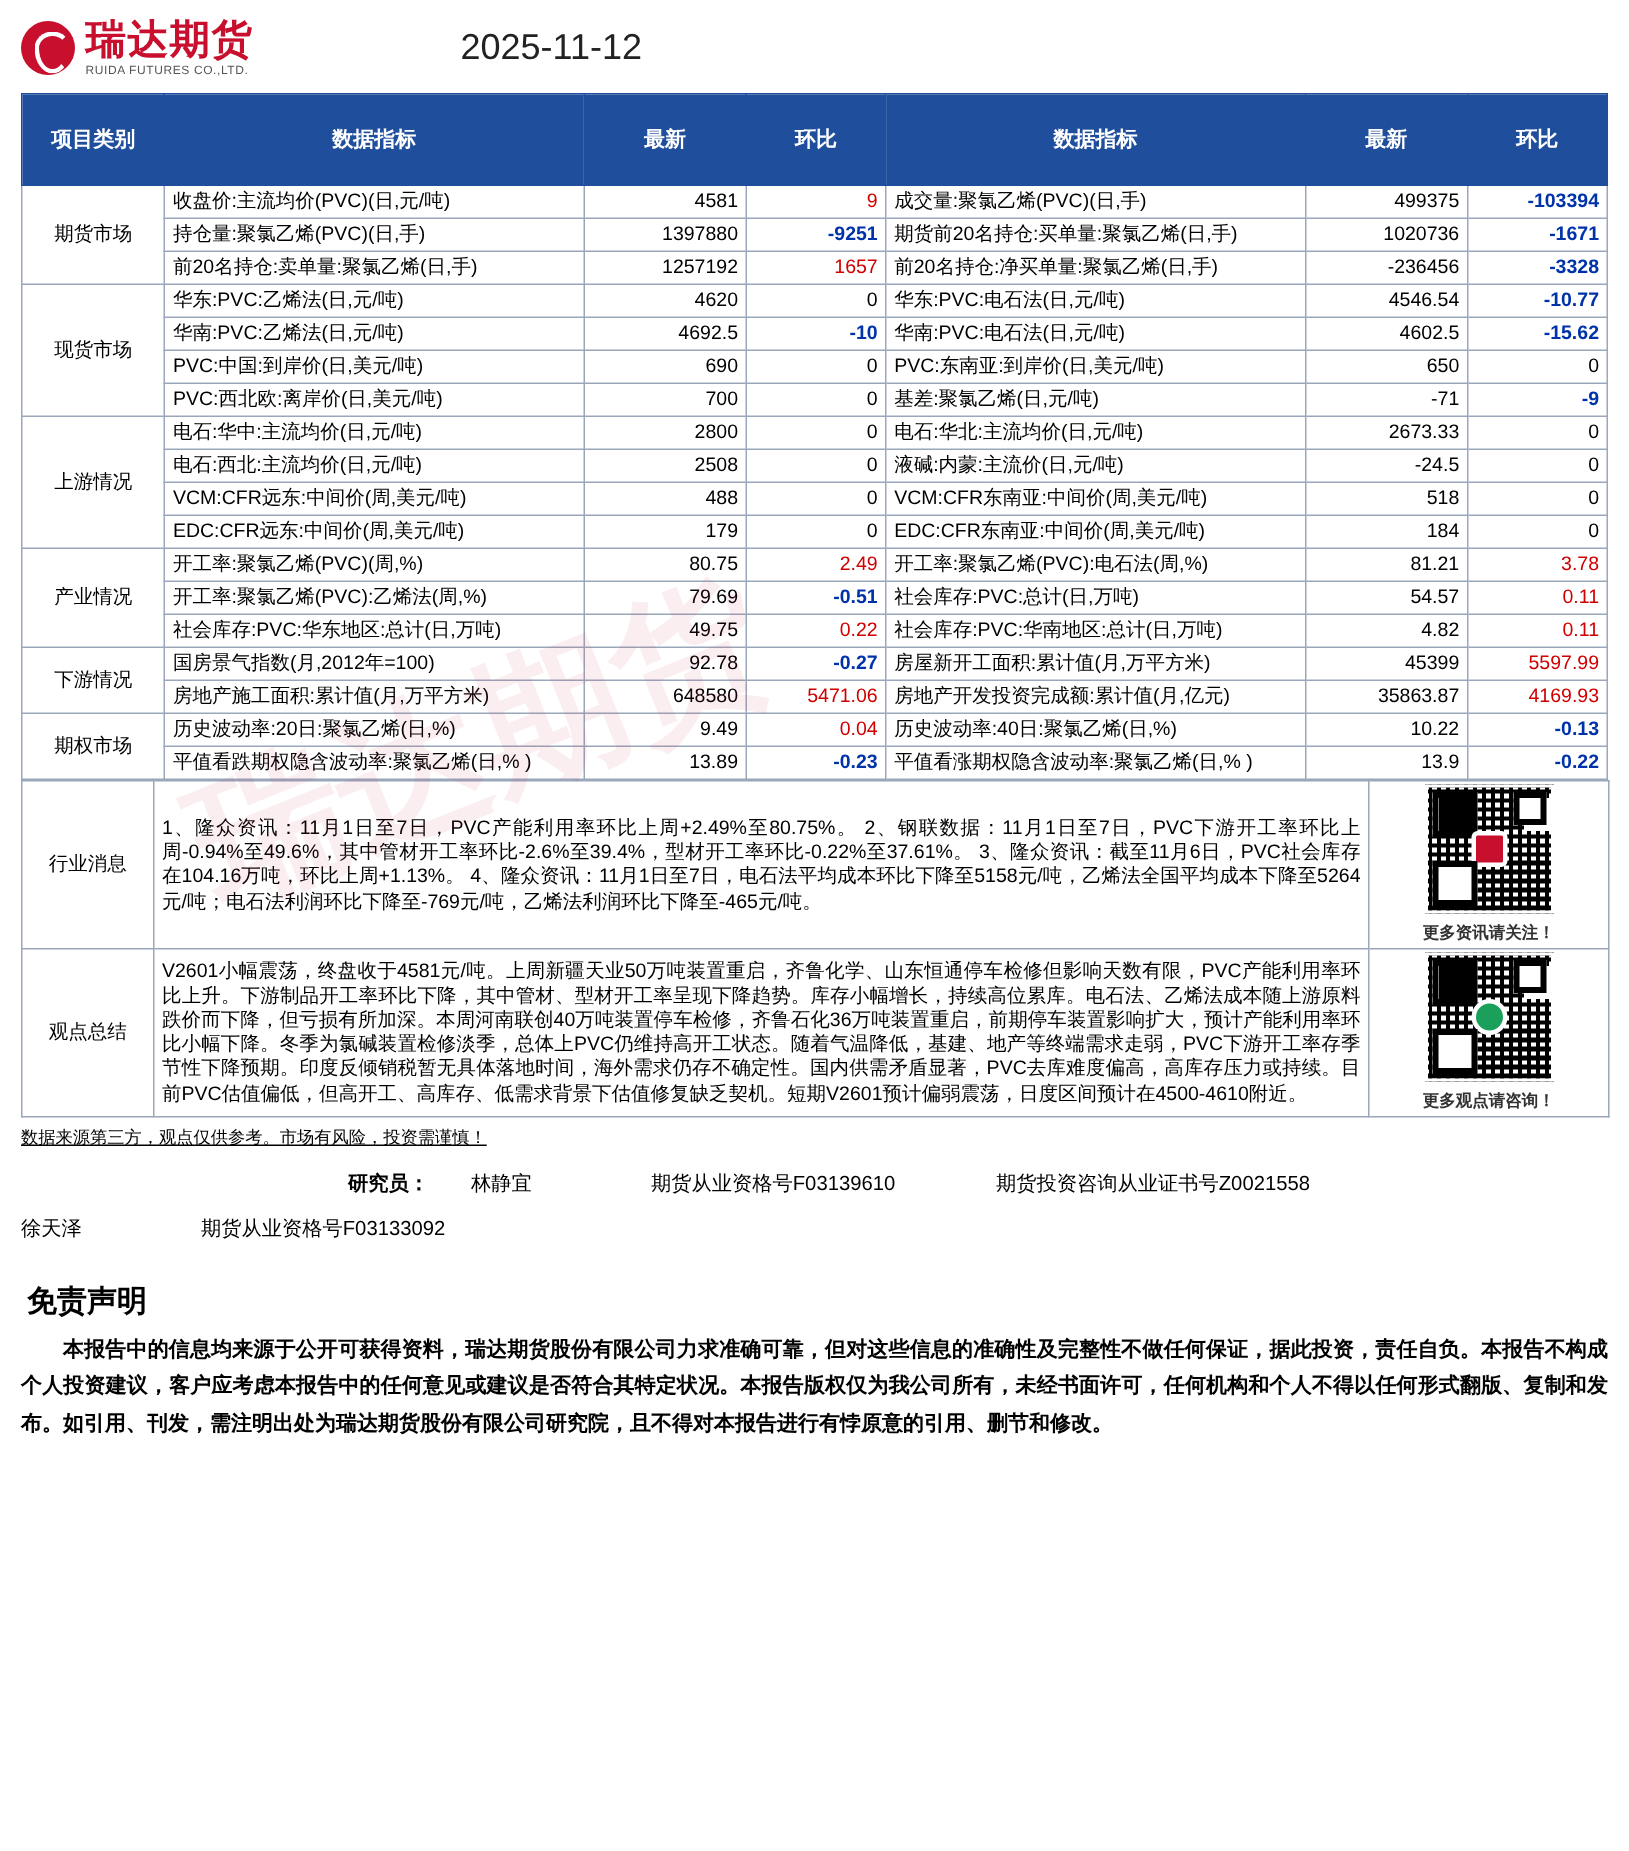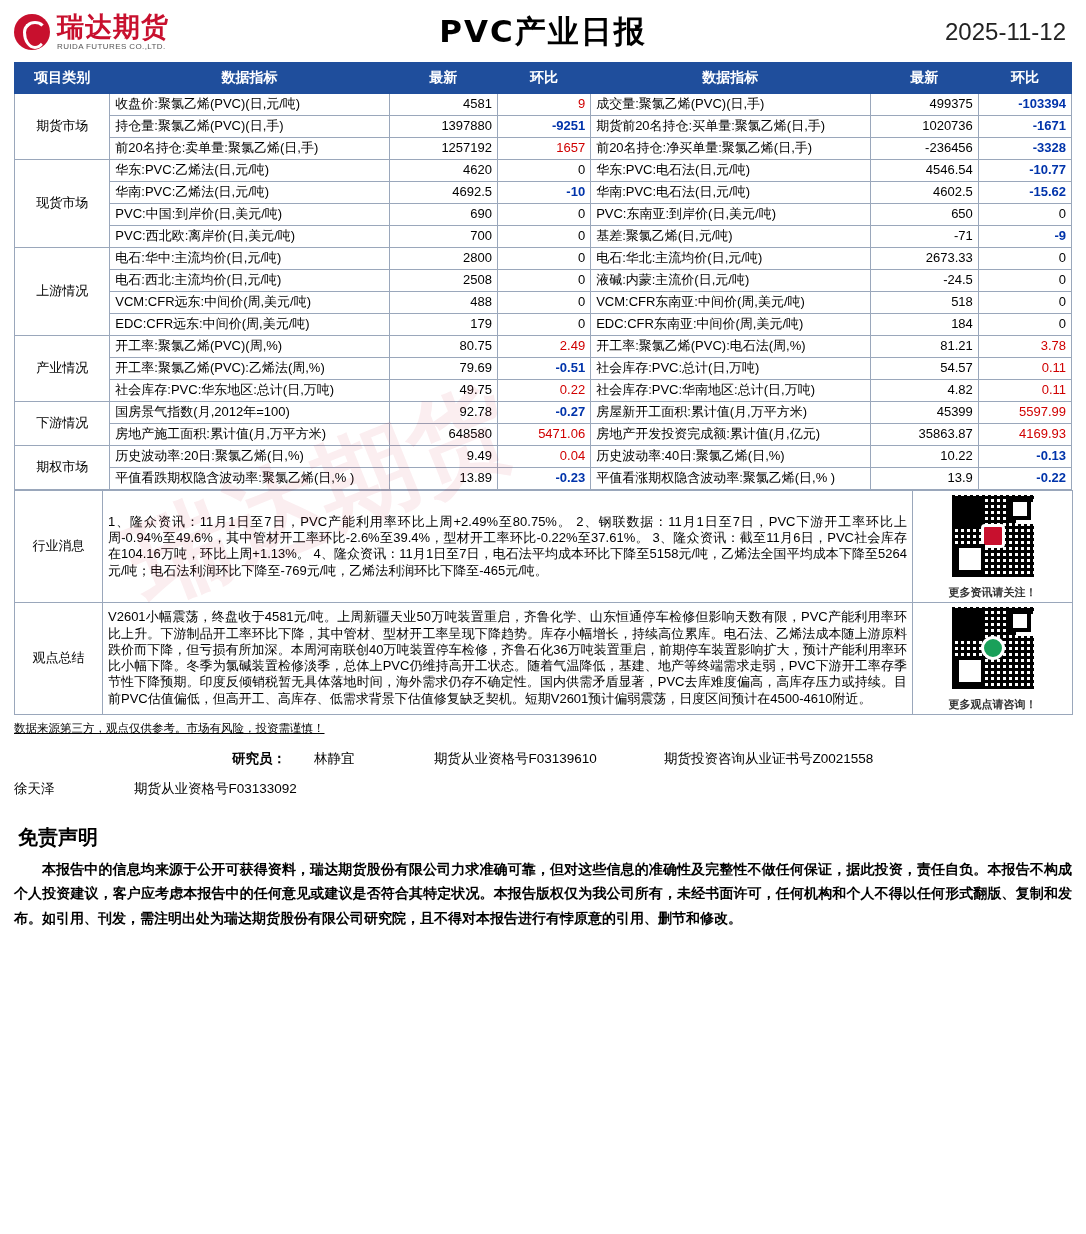--- a/index.html
+++ b/index.html
@@ -82,21 +82,21 @@
     width: 1058px;
     margin: 0 14px;
     border-collapse: collapse;
     table-layout: fixed;
   }
   table.main th {
     background: #1f4e9c;
     color: #fff;
     font-size: 14px;
     font-weight: bold;
-    padding: 6px 6px;
+    padding: 21px 6px;
     border: 1px solid #1f4e9c;
     text-align: center;
   }
   table.main td {
     border: 1px solid #9aa7bb;
     padding: 2px 5px;
     font-size: 13px;
     height: 22px;
     line-height: 1.25;
     vertical-align: middle;
@@ -235,21 +235,20 @@
 </div>
 
 <div class="header">
   <div class="logo-wrap">
     <div class="logo-mark"></div>
     <div class="logo-text">
       <div class="logo-cn">瑞达期货</div>
       <div class="logo-en">RUIDA FUTURES CO.,LTD.</div>
     </div>
   </div>
-  <div class="title-main">PVC产业日报</div>
   <div class="report-date">2025-11-12</div>
 </div>
 
 <table class="main">
   <colgroup>
     <col class="c-cat">
       <col class="c-ind">
       <col class="c-num">
       <col class="c-chg">
     <col class="c-ind">
@@ -263,21 +262,21 @@
       <th>最新</th>
       <th>环比</th>
       <th>数据指标</th>
       <th>最新</th>
       <th>环比</th>
     </tr>
   </thead>
   <tbody id="table-body">
       <tr>
         <td class="cat" rowspan="3">期货市场</td>
-        <td class="ind">收盘价:聚氯乙烯(PVC)(日,元/吨)</td>
+        <td class="ind">收盘价:主流均价(PVC)(日,元/吨)</td>
         <td class="num">4581</td>
         <td class="chg up">9</td>
         <td class="ind">成交量:聚氯乙烯(PVC)(日,手)</td>
         <td class="num">499375</td>
         <td class="chg down">-103394</td>
       </tr>
       <tr>
         <td class="ind">持仓量:聚氯乙烯(PVC)(日,手)</td>
         <td class="num">1397880</td>
         <td class="chg down">-9251</td>

